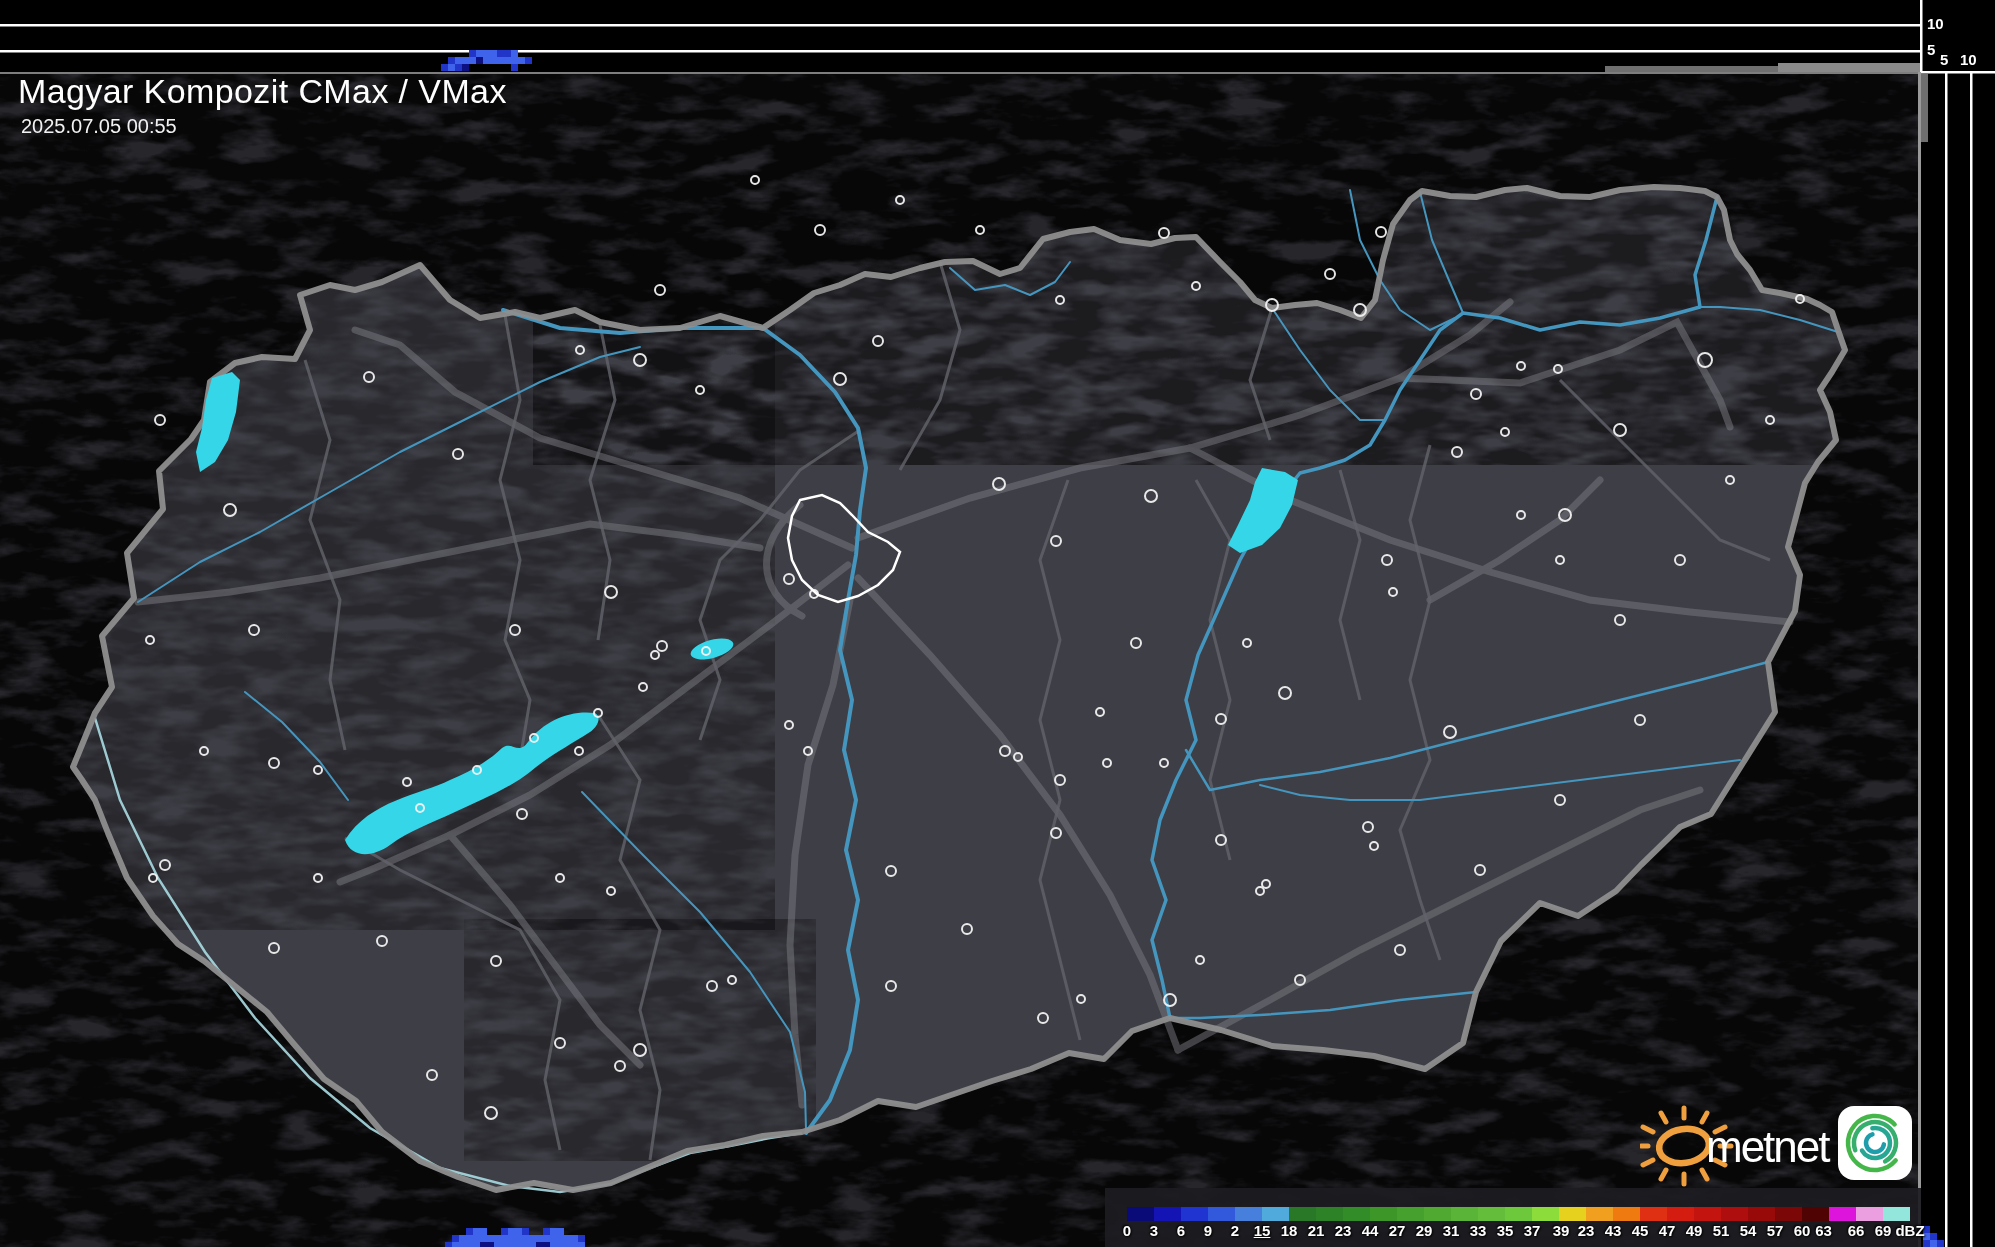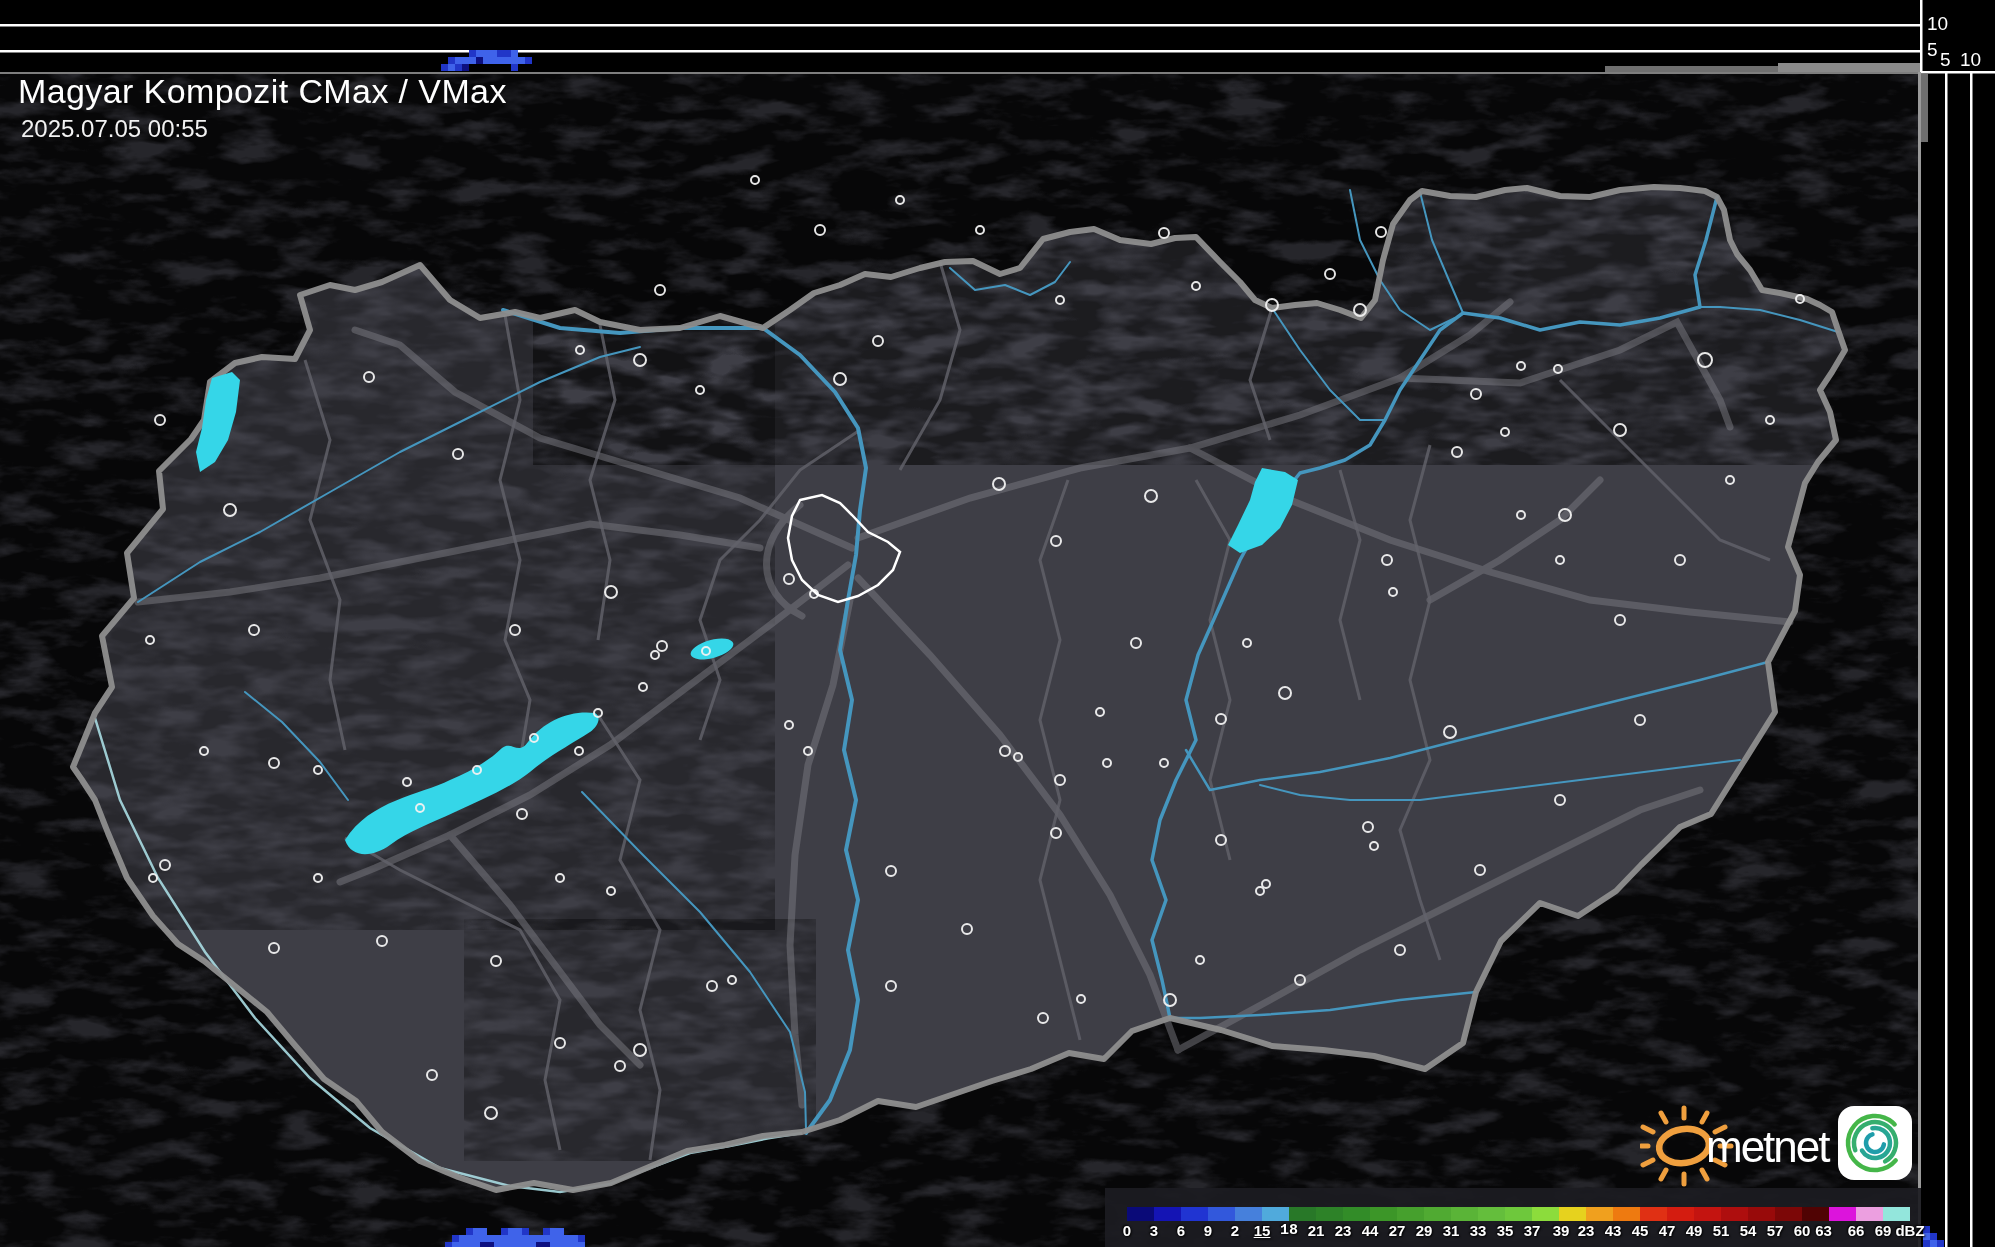--- a/index.html
+++ b/index.html
@@ -1,23 +1,23 @@
 <!DOCTYPE html>
 <html><head>
 <meta charset="utf-8">
 <style>
   html,body{margin:0;padding:0;background:#000;}
   body{width:1995px;height:1247px;position:relative;overflow:hidden;
        font-family:"Liberation Sans",sans-serif;}
   .abs{position:absolute;}
   
   #title{left:18px;top:72px;font-size:34px;color:#ffffff;letter-spacing:.4px;}
-  #timestamp{left:21px;top:115px;font-size:24px;color:#f2f2f2;}
+  #timestamp{left:21px;top:115px;font-size:20px;color:#f2f2f2;}
   
-  .axis-label{color:#fff;font-weight:normal;font-size:19px;line-height:15px;}
+  .axis-label{color:#fff;font-weight:bold;font-size:15px;line-height:15px;}
   #lbl-top-10{left:1927px;top:16px;}
   #lbl-top-5{left:1927px;top:42px;}
   #lbl-right-5{left:1940px;top:52px;}
   #lbl-right-10{left:1960px;top:52px;}
   
   #legend{left:1105px;top:1188px;width:816px;height:59px;
           background:rgba(28,28,33,0.93);}
   #legend-bar{position:absolute;left:22px;top:19px;height:14px;display:flex;}
   .lg-block{width:27px;height:14px;}
   .lg-tick{position:absolute;top:34px;transform:translateX(-50%);
@@ -375,21 +375,21 @@
       <div class="lg-block" style="background: rgb(236, 159, 224);"></div>
       <div class="lg-block" style="background: rgb(147, 230, 220);"></div>
     </div>
   <div id="legend-ticks">
       <span class="lg-tick" style="left: 22px;">0</span>
       <span class="lg-tick" style="left: 49px;">3</span>
       <span class="lg-tick" style="left: 76px;">6</span>
       <span class="lg-tick" style="left: 103px;">9</span>
       <span class="lg-tick" style="left: 130px;">2</span>
       <span class="lg-tick" style="left: 157px; text-decoration: underline;">15</span>
-      <span class="lg-tick" style="left: 184px; font-family: Liberation Mono, monospace;">18</span>
+      <span class="lg-tick" style="left: 184px;">18</span>
       <span class="lg-tick" style="left: 211px;">21</span>
       <span class="lg-tick" style="left: 238px;">23</span>
       <span class="lg-tick" style="left: 265px;">44</span>
       <span class="lg-tick" style="left: 292px;">27</span>
       <span class="lg-tick" style="left: 319px;">29</span>
       <span class="lg-tick" style="left: 346px;">31</span>
       <span class="lg-tick" style="left: 373px;">33</span>
       <span class="lg-tick" style="left: 400px;">35</span>
       <span class="lg-tick" style="left: 427px;">37</span>
       <span class="lg-tick" style="left: 456px;">39</span>

